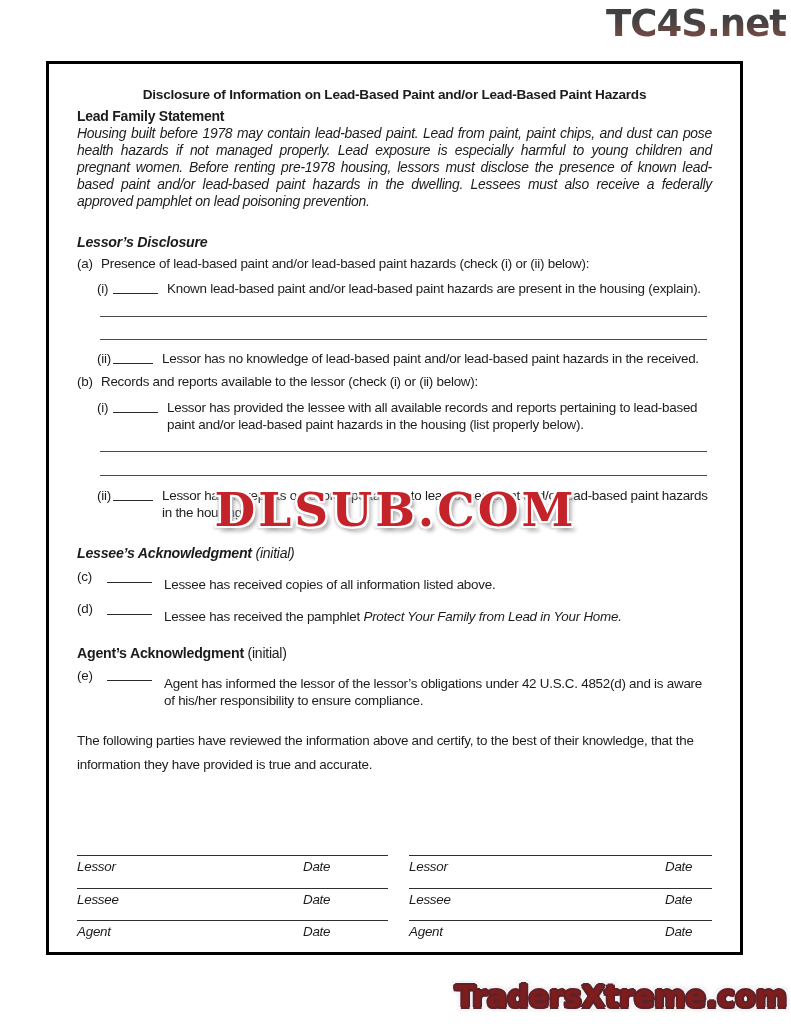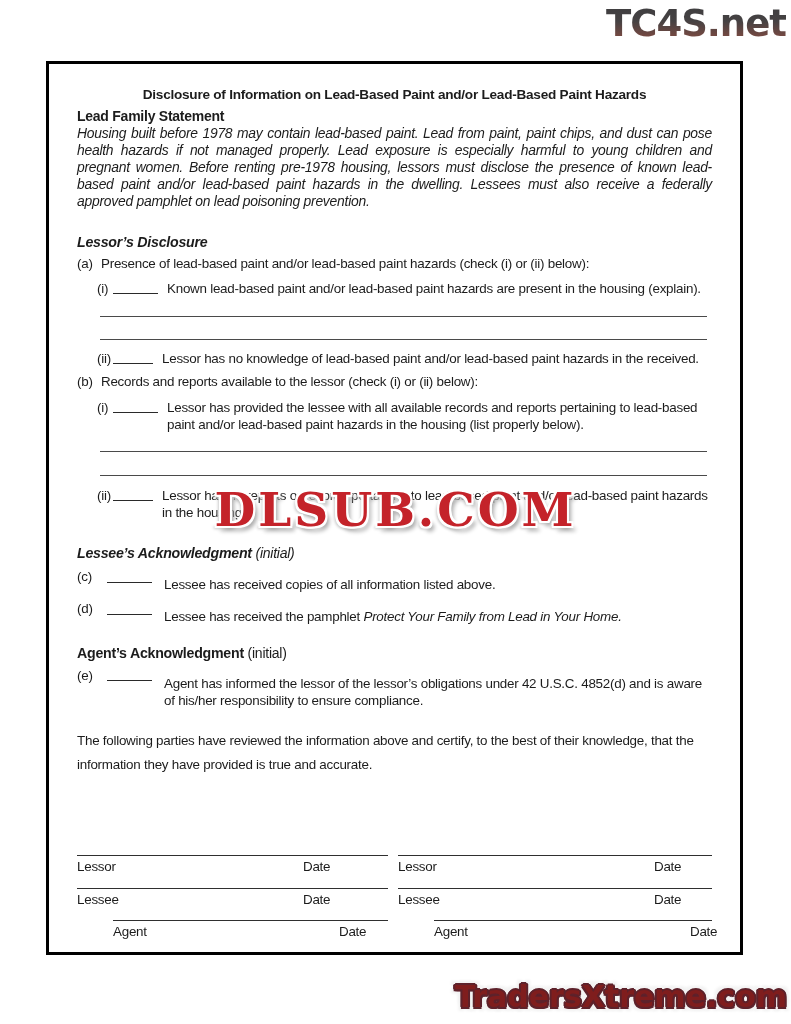--- a/index.html
+++ b/index.html
@@ -102,33 +102,33 @@
 
   .writeline {
     height: 0; border-top: 1.2px solid #4a4a4a;
     margin-left: 23px; margin-right: 5px;
   }
   .cert-body { margin-top: 20px; line-height: 24px; }
 
   
   .sig-wrap {
     position: absolute; left: 28px; right: 28px; top: 791px;
-    display: flex; gap: 10px;
+    display: flex; gap: 21px; font-style: italic;
   }
   .sig-col-left { width: 311px; flex: none; }
   .sig-col-right { flex: 1; }
   .sig-row {
     position: relative;
     border-top: 1.1px solid #2f2f2f;
     padding-top: 3px;
     line-height: 15px;
   }
   .sig-row-1 { height: 33px; }
   .sig-row-2 { height: 32px; }
-  .sig-row-3 { height: 22px; margin-left: 36px; }
+  .sig-row-3 { height: 22px; }
   .sig-row .date { position: absolute; top: 3px; }
   .sig-col-left .date { left: 226px; }
   .sig-col-right .date { left: 256px; }
 </style>
 </head>
 <body>
 
 <div class="page">
 
   <div class="wm-tc4s">TC4S.net</div>

